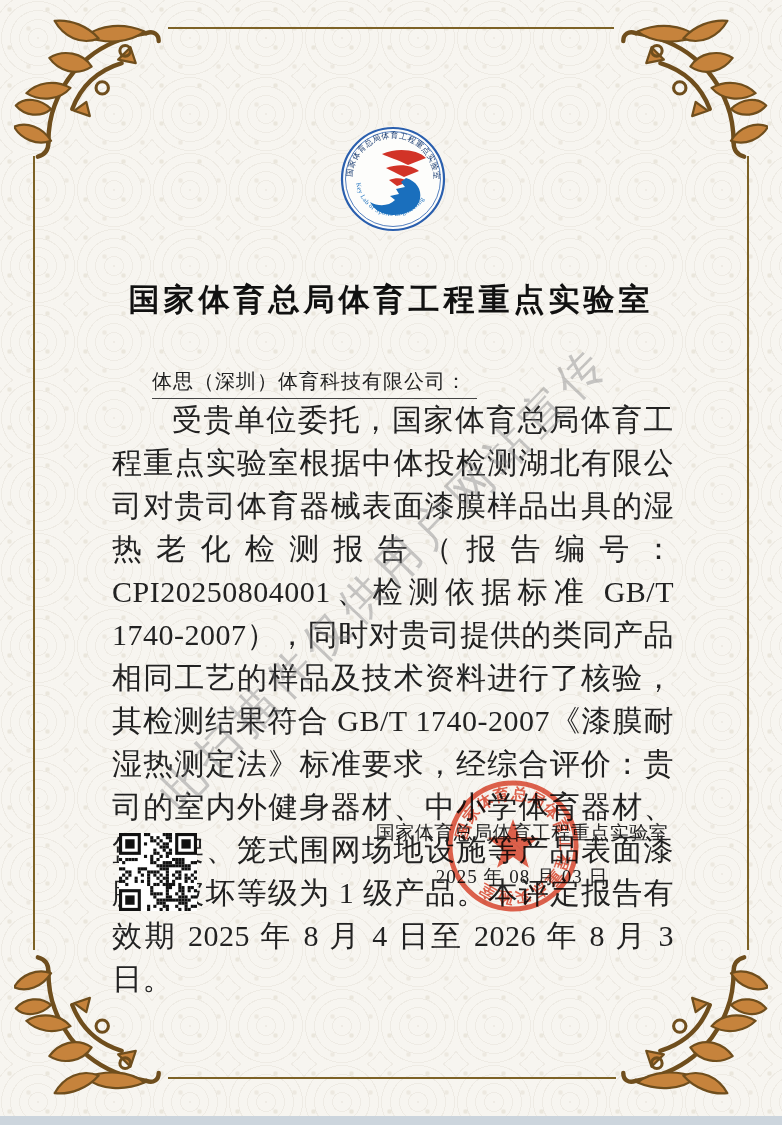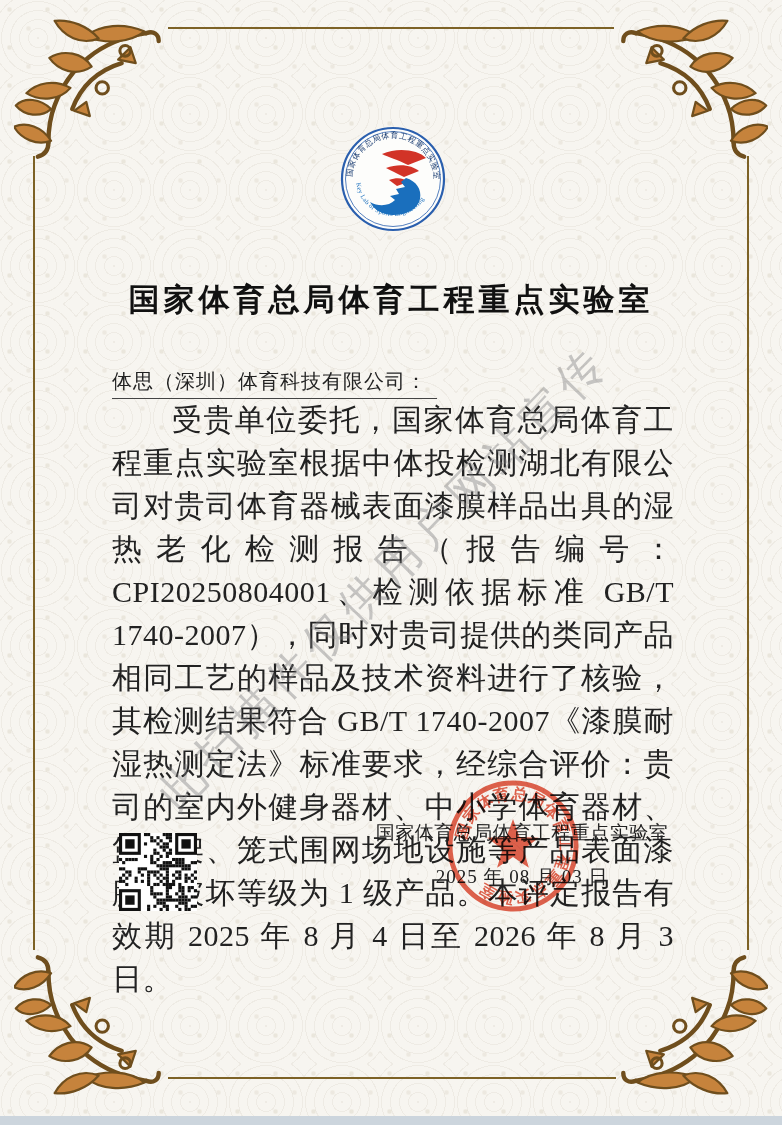--- a/index.html
+++ b/index.html
@@ -33,20 +33,21 @@
     position:absolute;left:0;top:279px;width:782px;
     text-align:center;font-family:"Liberation Sans","DejaVu Sans",sans-serif;
     font-weight:700;font-size:31px;letter-spacing:4px;color:#111;
   }
   .addressee{
     position:absolute;left:112px;top:368px;font-size:20px;color:#222;
   }
   .addressee span{
     display:inline-block;border-bottom:1.6px solid #444;padding:0 10px 3px 0;
     letter-spacing:1px;
+    margin-left:40px;
   }
   .body-par{
     position:absolute;left:112px;top:398px;width:562px;
     font-size:30px;line-height:43px;text-align:justify;text-indent:2em;
     color:#222;letter-spacing:0.5px;
   }
   .watermark{
     position:absolute;left:28px;top:548px;width:710px;
     text-align:center;font-size:45px;letter-spacing:7px;
     color:rgba(122,122,125,0.40);

